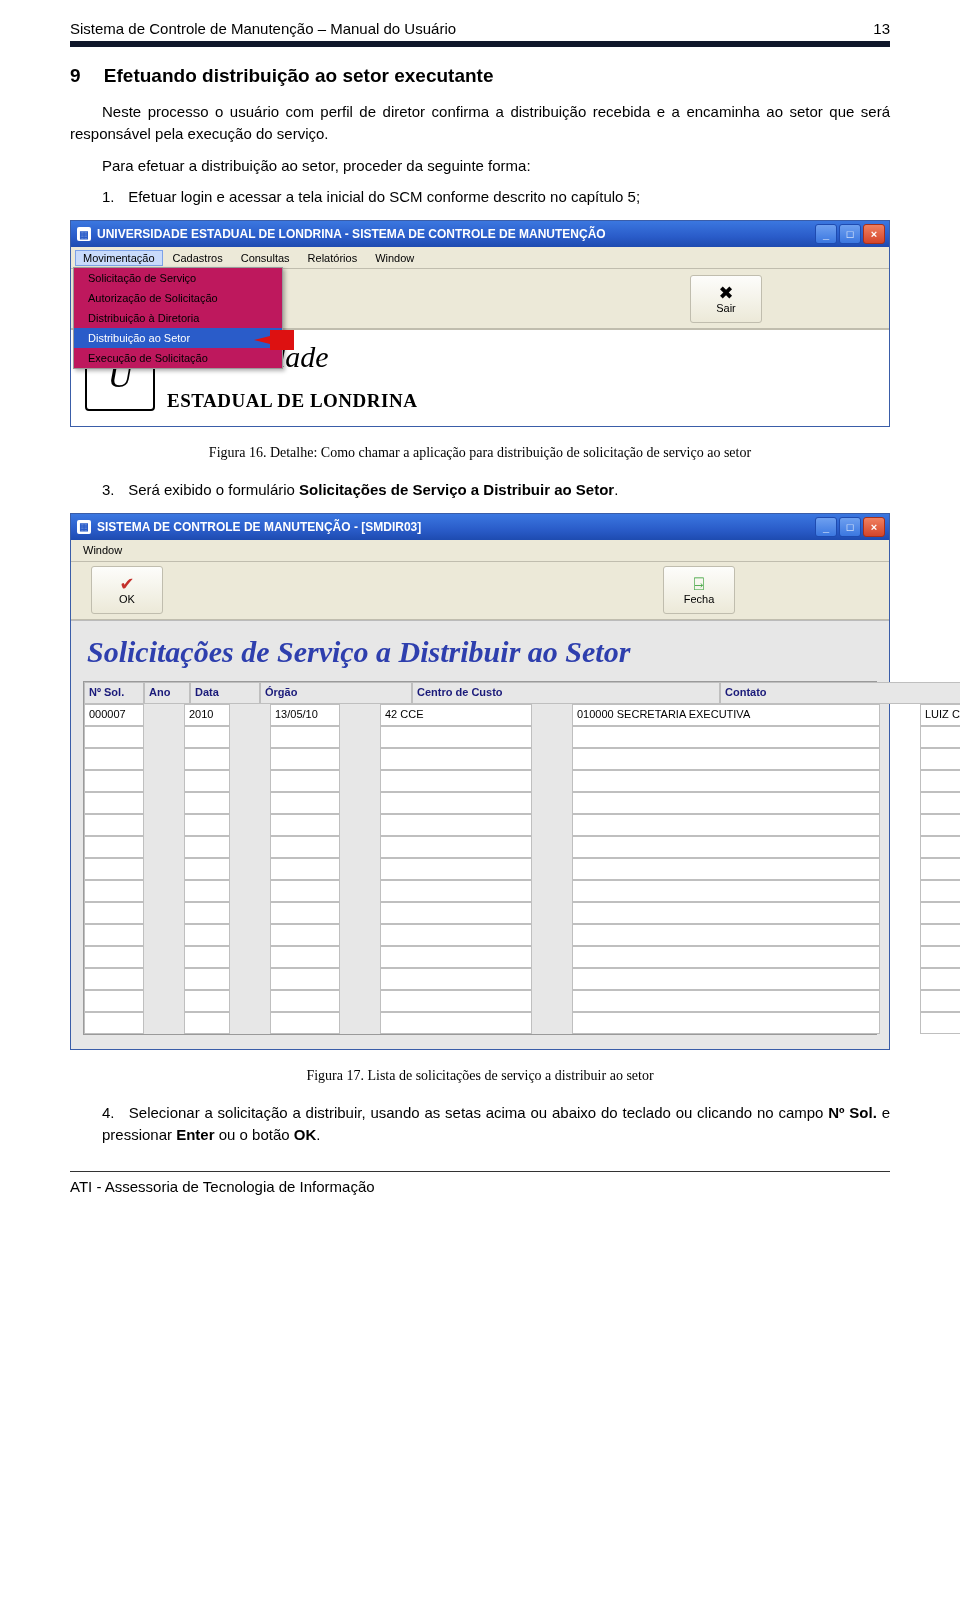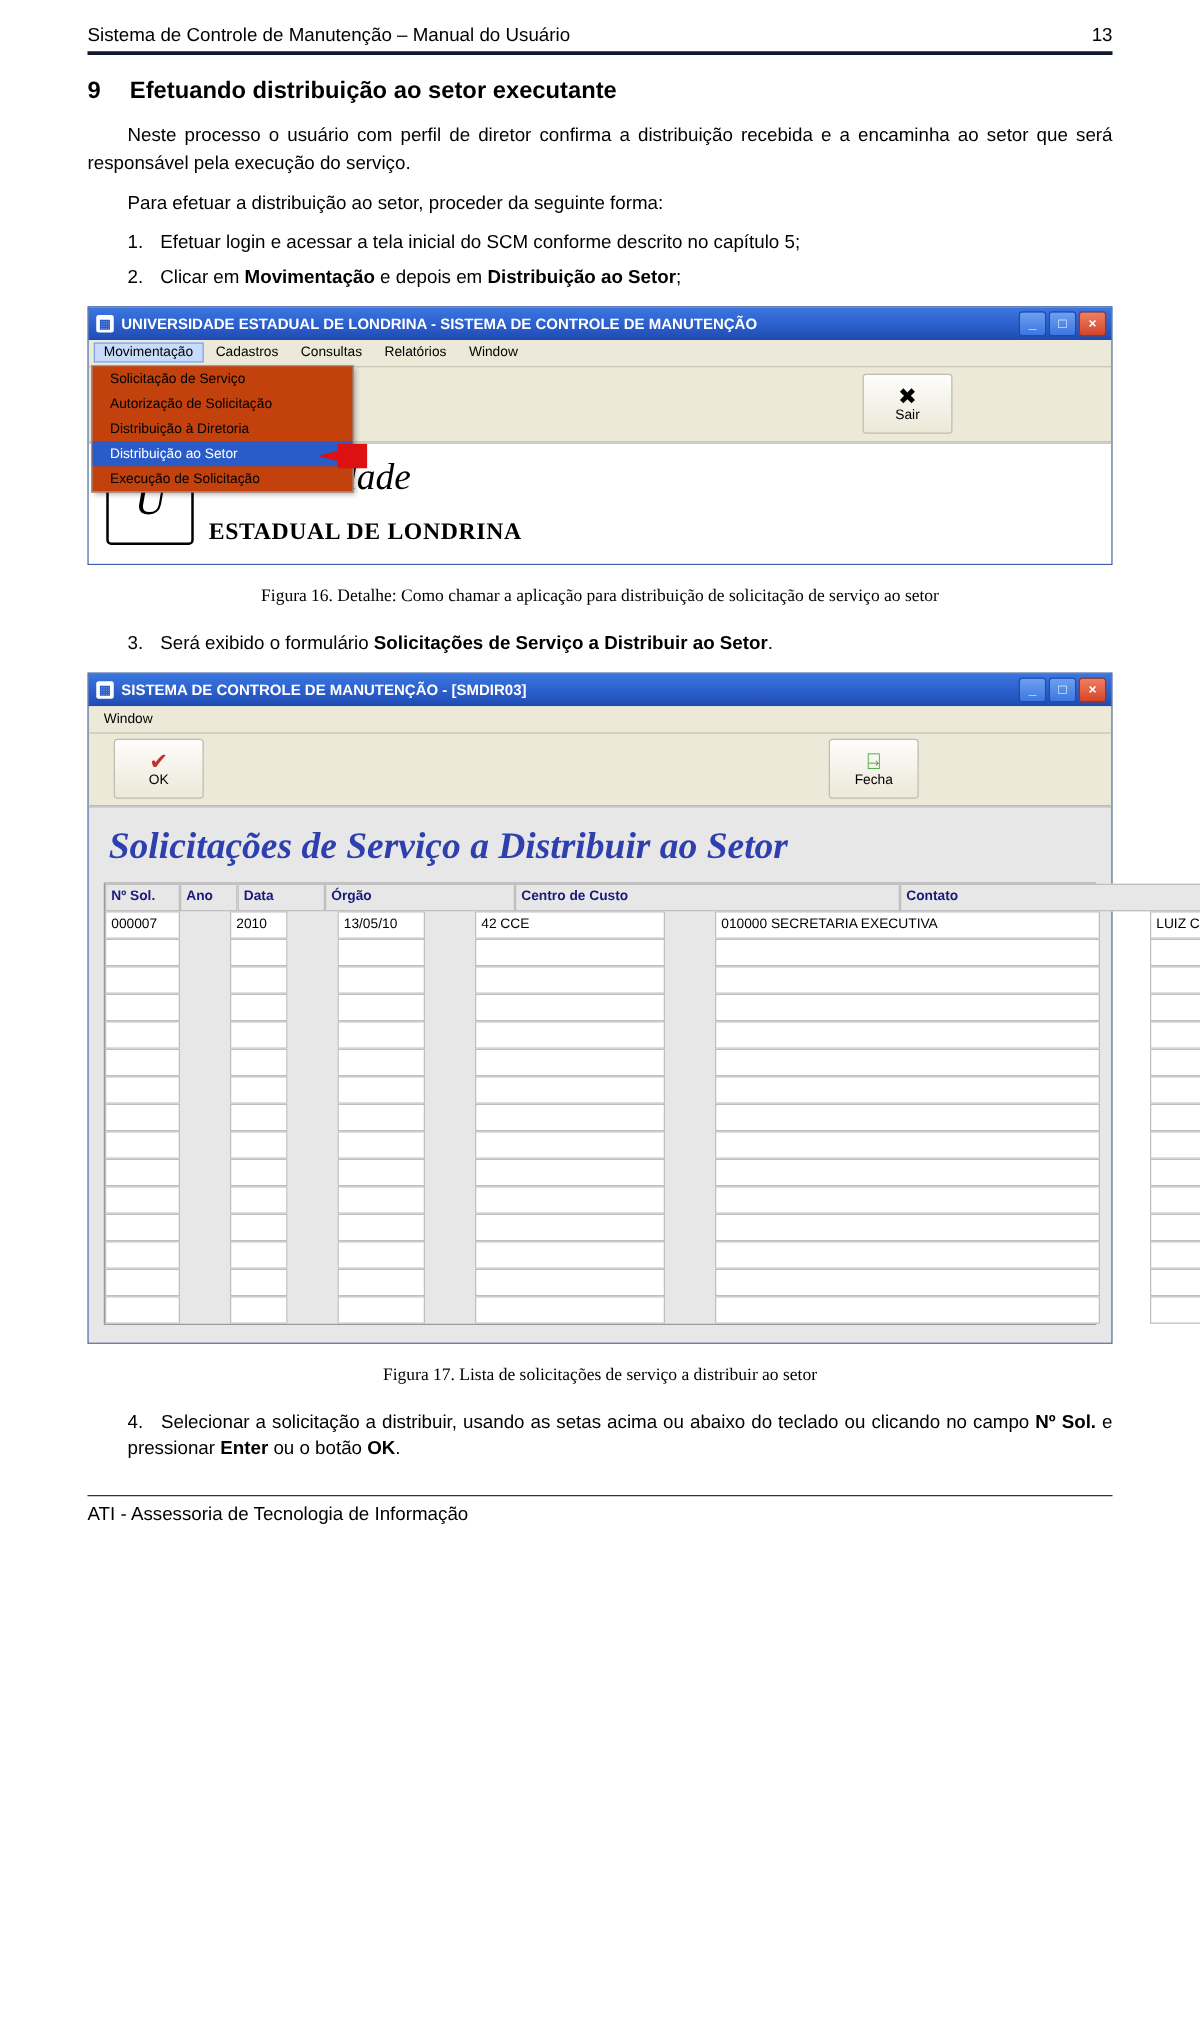--- a/index.html
+++ b/index.html
@@ -8,21 +8,21 @@
     margin: 0 auto;
     background: #fff;
     font-family: Arial, Helvetica, sans-serif;
     color: #000;
     padding: 20px 70px 30px 70px;
     font-size: 15px;
   }
   .page-header {
     display: flex;
     justify-content: space-between;
-    border-bottom: 3px solid #0f172a;
+    border-bottom: 6px solid #0f172a;
     padding-bottom: 4px;
     margin-bottom: 18px;
     font-size: 15px;
   }
   h1.section-title {
     font-size: 19px;
     font-weight: bold;
     margin: 10px 0 14px 0;
   }
   h1.section-title .num { margin-right: 18px; }
@@ -76,21 +76,21 @@
     color:#fff; font-weight:bold; font-size:11px;
   }
   .winbtn.close { background: linear-gradient(#f08060,#d4452a); border-color:#a8301a;}
   .menubar {
     background:#ece9d8; height:22px; display:flex; align-items:center;
     padding:0 4px; gap:2px; border-bottom:1px solid #c0bdae;
   }
   .menubar .mitem { padding:2px 8px; }
   .menubar .mitem.open { background:#c9dbfb; border:1px solid #7da2e8; padding:1px 7px;}
   .drop {
-    position:absolute; background:#c2410c; border:1px solid #9a9a9a;
+    position:absolute; background:#be185d; border:1px solid #9a9a9a;
     box-shadow:2px 2px 4px rgba(0,0,0,0.3);
     width:210px; margin-top:-1px; margin-left:-1px; z-index:10;
   }
   .drop .ditem { padding:4px 10px 4px 14px; }
   .drop .ditem.sel { background:#2a5cc9; color:#fff; }
   .toolbar-area {
     background:#ece9d8; height:60px; display:flex; justify-content:center;
     gap:420px; align-items:center; border-bottom:1px solid #c0bdae;
     position:relative;
   }
@@ -169,24 +169,20 @@
   <span>Efetuando distribuição ao setor executante</span>
 </h1>
 
 <p class="body">Neste processo o usuário com perfil de diretor confirma a distribuição recebida e a encaminha ao setor que será responsável pela execução do serviço.</p>
 <p class="body">Para efetuar a distribuição ao setor, proceder da seguinte forma:</p>
 
 <ol class="steps">
   <li>
     <span class="n">1.</span>
     <span>Efetuar login e acessar a tela inicial do SCM conforme descrito no capítulo 5;</span>
-  </li>
-  <li>
-    <span class="n">2.</span>
-    <span>Clicar em </span><span class="bold">Movimentação</span><span> e depois em </span><span class="bold">Distribuição ao Setor</span><span>;</span>
   </li>
 </ol>
 
 <div class="figure win1-wrap">
   <div class="win">
     <div class="titlebar">
       <div class="left">
         <span class="ico">▦</span>
         <span>UNIVERSIDADE ESTADUAL DE LONDRINA - SISTEMA DE CONTROLE DE MANUTENÇÃO</span>
       </div>

